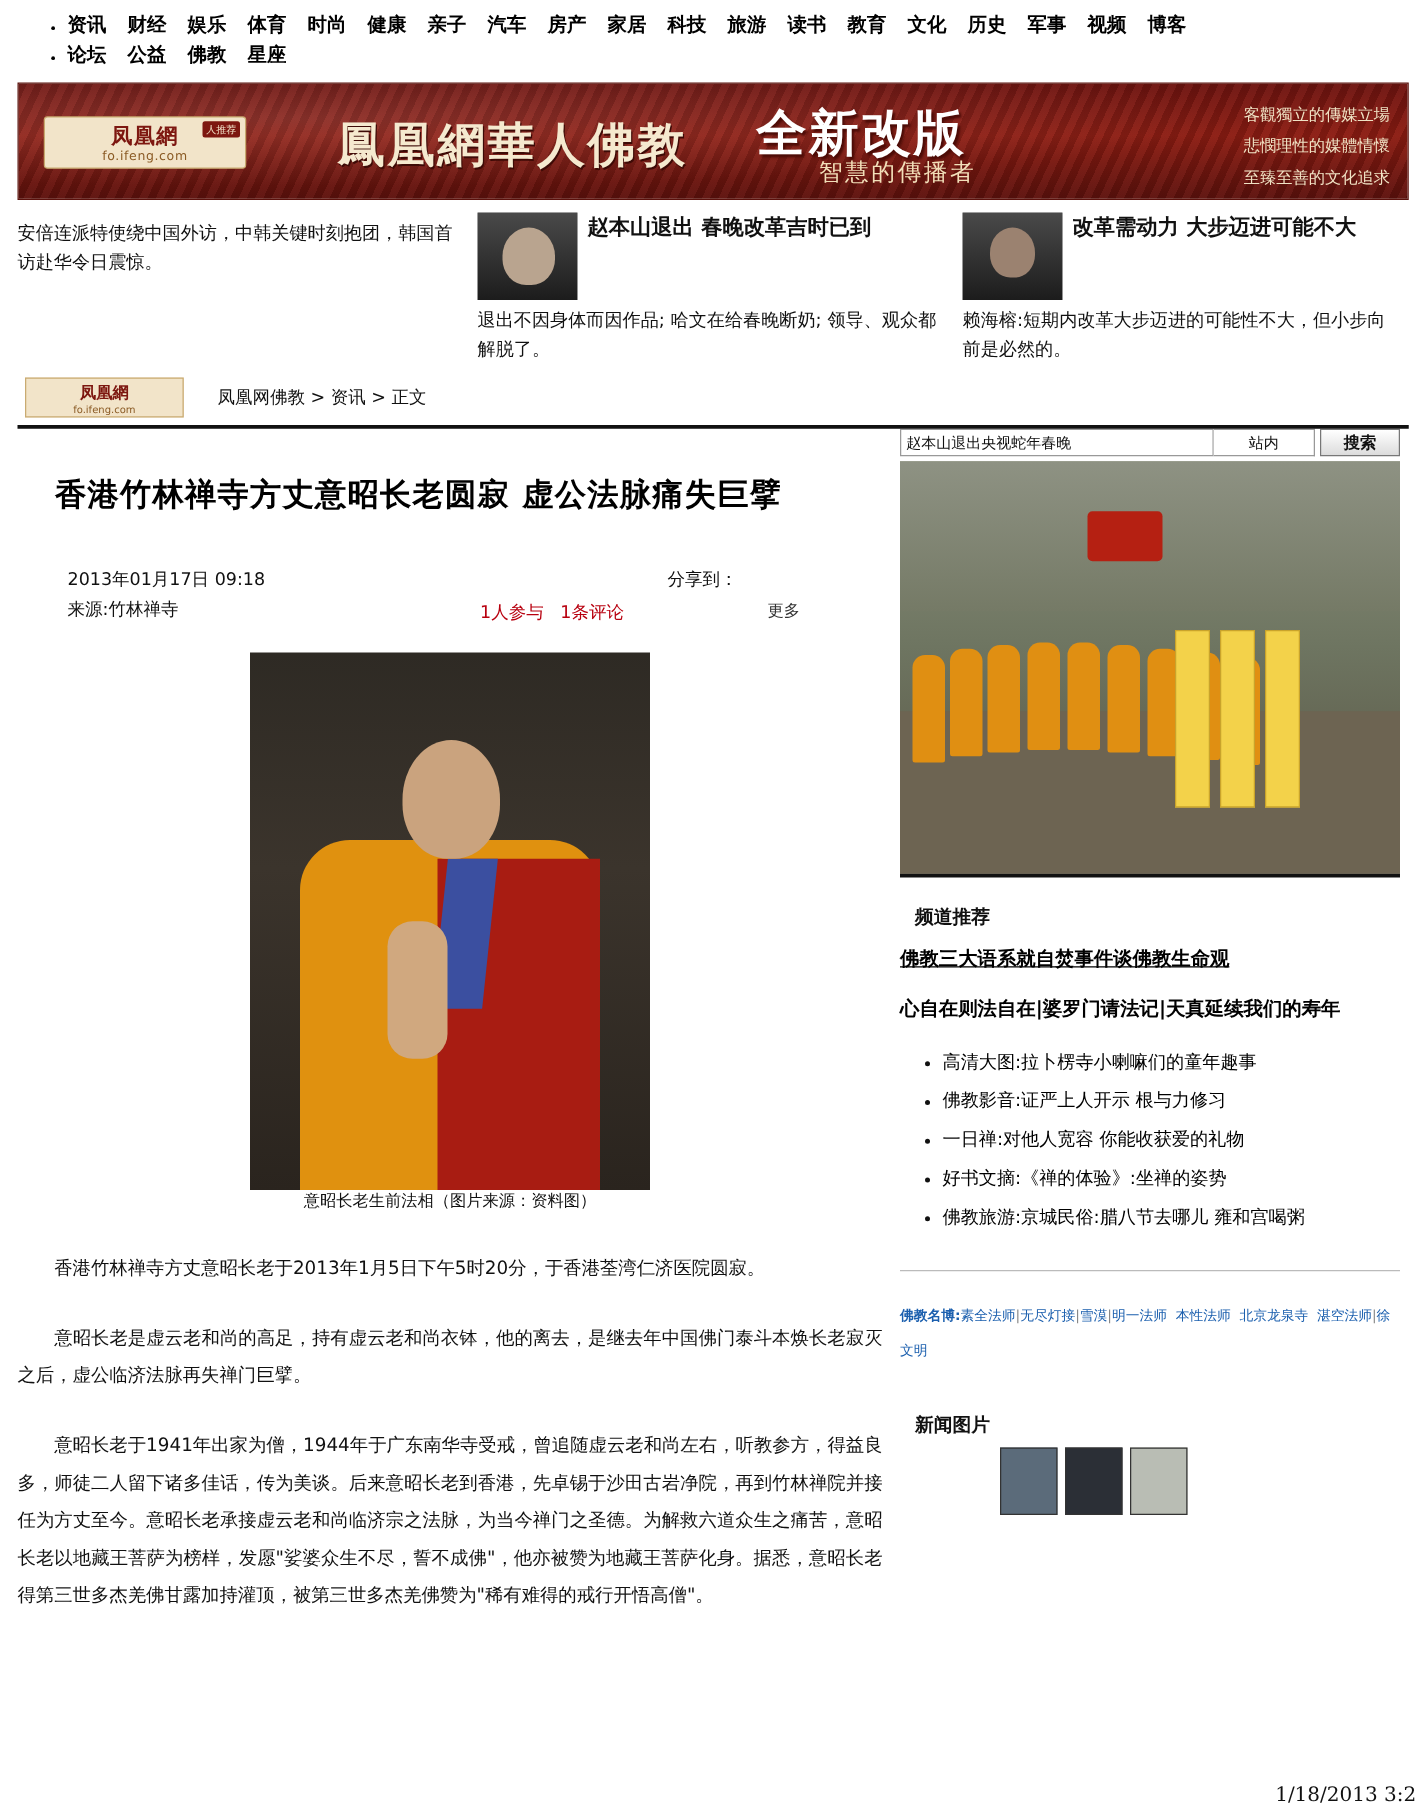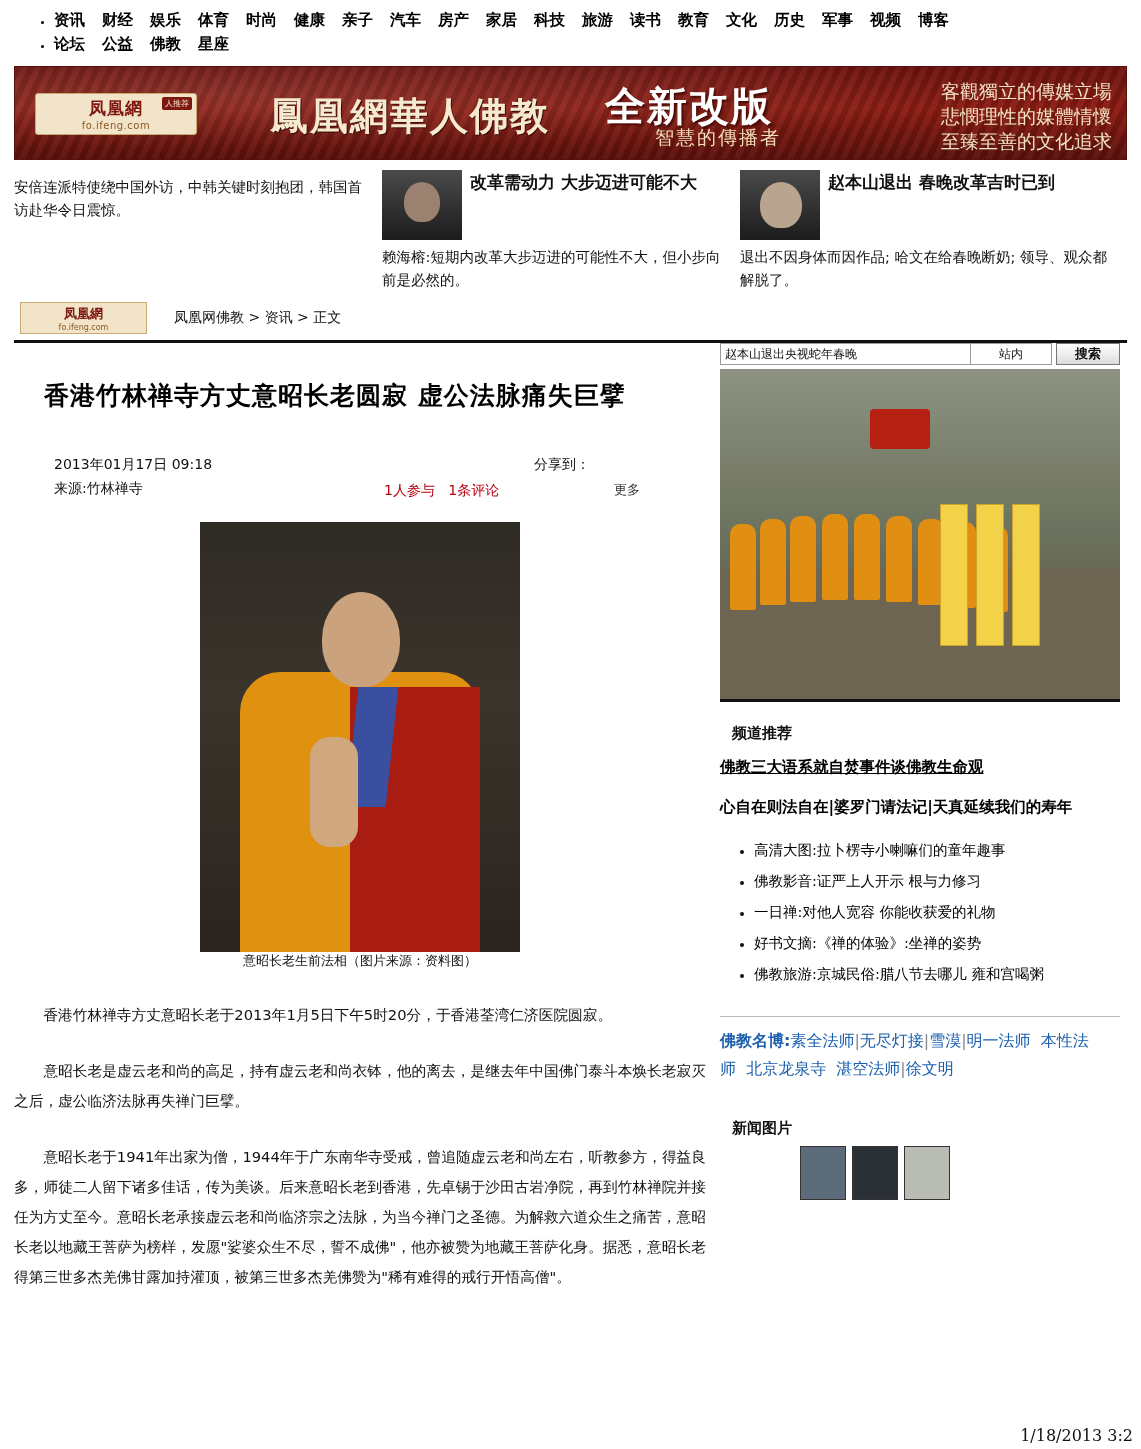--- a/index.html
+++ b/index.html
@@ -59,21 +59,21 @@
     font-family:"DejaVu Serif","Liberation Serif",serif;
     letter-spacing:2px;
     text-shadow:2px 2px 2px #4a0b06;
   }
   .banner-new2{
     position:absolute;left:640px;top:58px;
     font-size:19px;color:#f2dfb9;font-family:"DejaVu Serif","Liberation Serif",serif;letter-spacing:2px;
   }
   .banner-right{
     position:absolute;right:14px;top:12px;text-align:center;
-    color:#f0e2c4;font-size:19px;line-height:25px;
+    color:#f0e2c4;font-size:13px;line-height:25px;
     font-family:Liberation Sans, sans-serif;
   }
 
   
   .features{
     display:flex;margin:10px 14px 0 14px;gap:8px;
   }
   .feat{position:relative;}
   .feat.one{width:360px;}
   .feat.two{width:350px;}
@@ -182,21 +182,21 @@
 
   .rec-title{font-size:15px;font-weight:bold;margin:22px 0 10px 12px;color:#111;}
   .rec-lead{font-size:15.5px;font-weight:bold;line-height:28px;color:#111;margin:0 0 12px 0;}
   .rec-lead a{text-decoration:underline;}
   .rec-lead2{font-size:15.5px;font-weight:bold;line-height:28px;color:#111;margin:0 0 12px 0;}
   .rec-list{margin:16px 0 0 0;padding-left:34px;}
   .rec-list li{font-size:14.5px;line-height:27px;margin-bottom:4px;color:#111;}
   .rec-list li a{}
   .rec-list li::marker{font-size:12px;}
 
-  .mingbo{margin-top:28px;border-top:1px solid #bbb;padding-top:10px;font-size:16px;line-height:28px;}
+  .mingbo{margin-top:28px;border-top:1px solid #bbb;padding-top:22px;font-size:11px;line-height:28px;}
   .mingbo .lbl{color:#1b5fae;font-weight:bold;}
   .mingbo a{color:#1b5fae;text-decoration:none;}
   .sep{color:#888;}
 
   .newspic-title{font-size:15px;font-weight:bold;margin:36px 0 8px 12px;color:#111;}
   .newspic-row{display:flex;gap:6px;margin-left:80px;}
   .np{width:44px;height:52px;background:#5b6b7a;border:1px solid #333;}
   .np.b{background:#2b2f36;}
   .np.c{background:#b9bdb4;}
 
@@ -232,37 +232,37 @@
     <div>客觀獨立的傳媒立場</div>
     <div>悲憫理性的媒體情懷</div>
     <div>至臻至善的文化追求</div>
   </div>
 </div>
 
 <div class="features">
   <div class="feat one">
     <div class="feat-body">安倍连派特使绕中国外访，中韩关键时刻抱团，韩国首访赴华令日震惊。</div>
   </div>
+  <div class="feat three">
+    <div class="feat-head">
+      <div class="thumb">
+          <div class="portrait p2"></div>
+        </div>
+      <div class="feat-title">赵本山退出 春晚改革吉时已到</div>
+    </div>
+    <div class="feat-body">退出不因身体而因作品; 哈文在给春晚断奶; 领导、观众都解脱了。</div>
+  </div>
   <div class="feat two">
     <div class="feat-head">
       <div class="thumb">
           <div class="portrait"></div>
         </div>
       <div class="feat-title">改革需动力 大步迈进可能不大</div>
     </div>
     <div class="feat-body">赖海榕:短期内改革大步迈进的可能性不大，但小步向前是必然的。</div>
-  </div>
-  <div class="feat three">
-    <div class="feat-head">
-      <div class="thumb">
-          <div class="portrait p2"></div>
-        </div>
-      <div class="feat-title">赵本山退出 春晚改革吉时已到</div>
-    </div>
-    <div class="feat-body">退出不因身体而因作品; 哈文在给春晚断奶; 领导、观众都解脱了。</div>
   </div>
 </div>
 
 <div class="crumbband">
   <div class="crumb-logo">
     <span class="m">凤凰網</span>
     <span class="s">fo.ifeng.com</span>
   </div>
   <div class="crumb-txt">凤凰网佛教 &gt; 资讯 &gt; 正文</div>
 </div>

